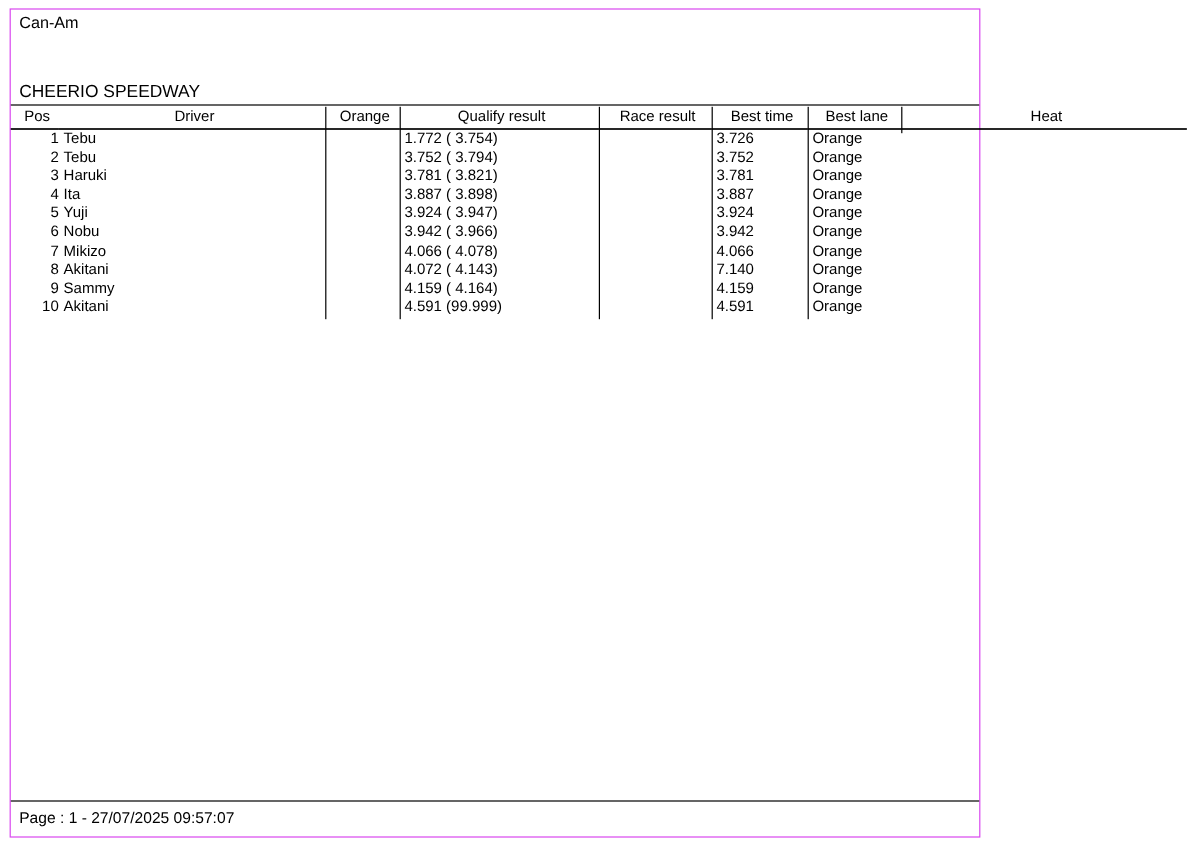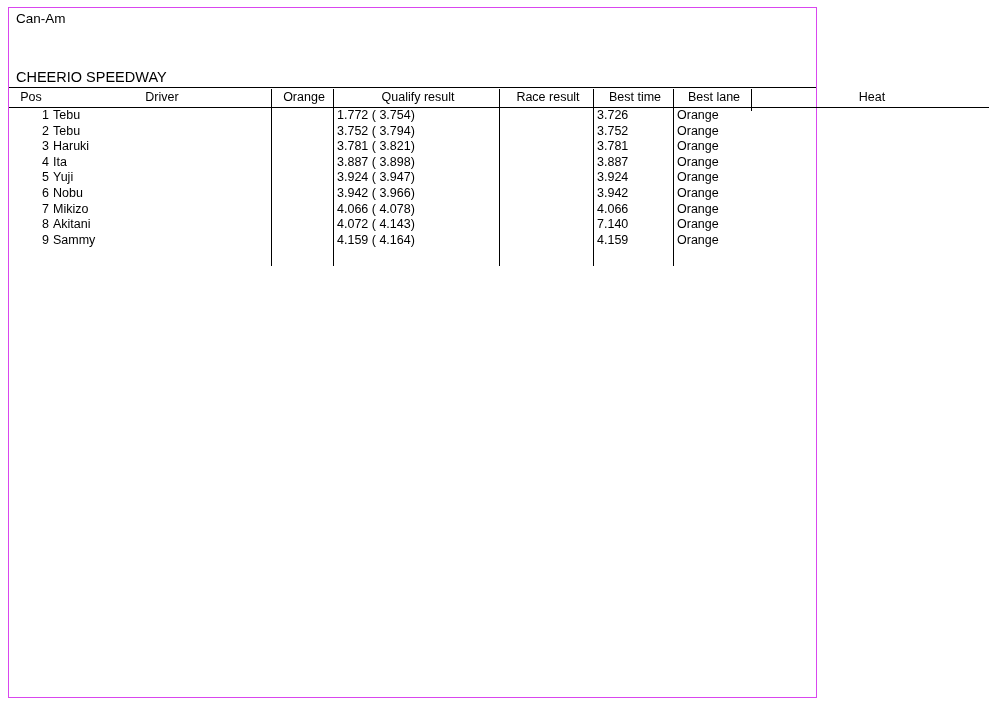--- a/index.html
+++ b/index.html
@@ -263,18 +263,31 @@
         <tr>
           <td class="pos-cell">9</td>
           <td>Sammy</td>
           <td></td>
           <td>4.159 ( 4.164)</td>
           <td></td>
           <td>4.159</td>
           <td>Orange</td>
           <td></td>
         </tr>
+        <tr>
+          <td class="pos-cell">10</td>
+          <td>Akitani</td>
+          <td></td>
+          <td>4.591 (99.999)</td>
+          <td></td>
+          <td>4.591</td>
+          <td>Orange</td>
+          <td></td>
+        </tr>
       </tbody>
     </table>
   </div>
 
+  <div class="footer-band">
+    <div class="footer-text">Page : 1 - 27/07/2025  09:57:07</div>
+  </div>
 
 </div>
 
 </body></html>

